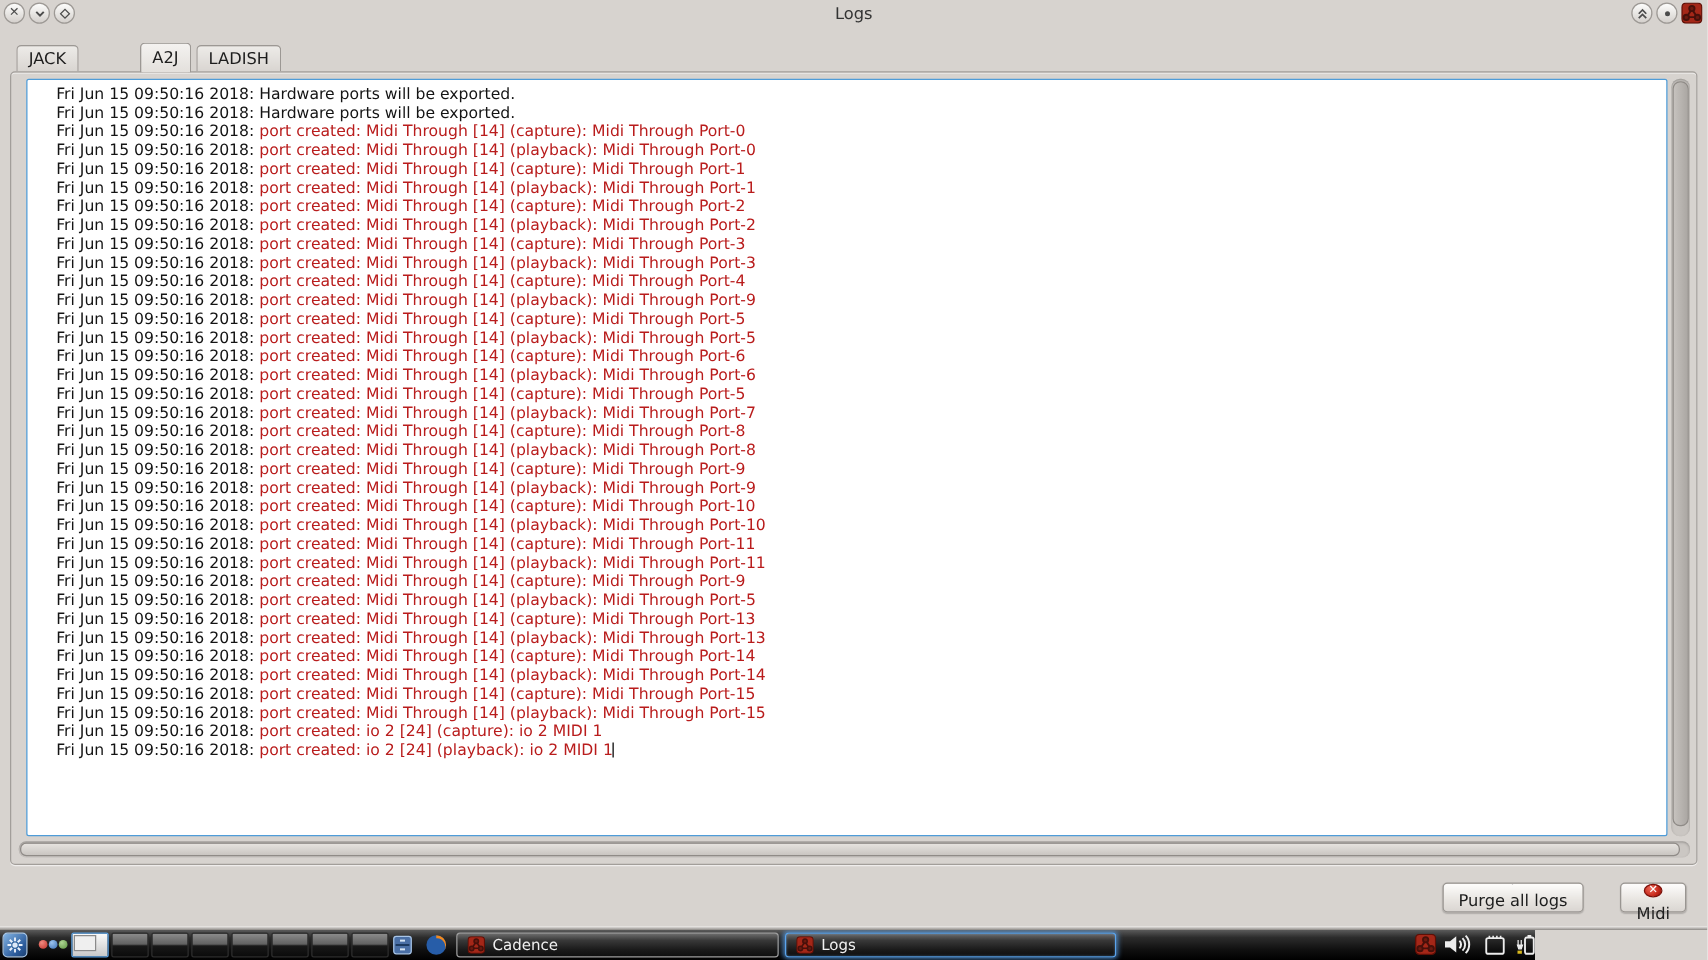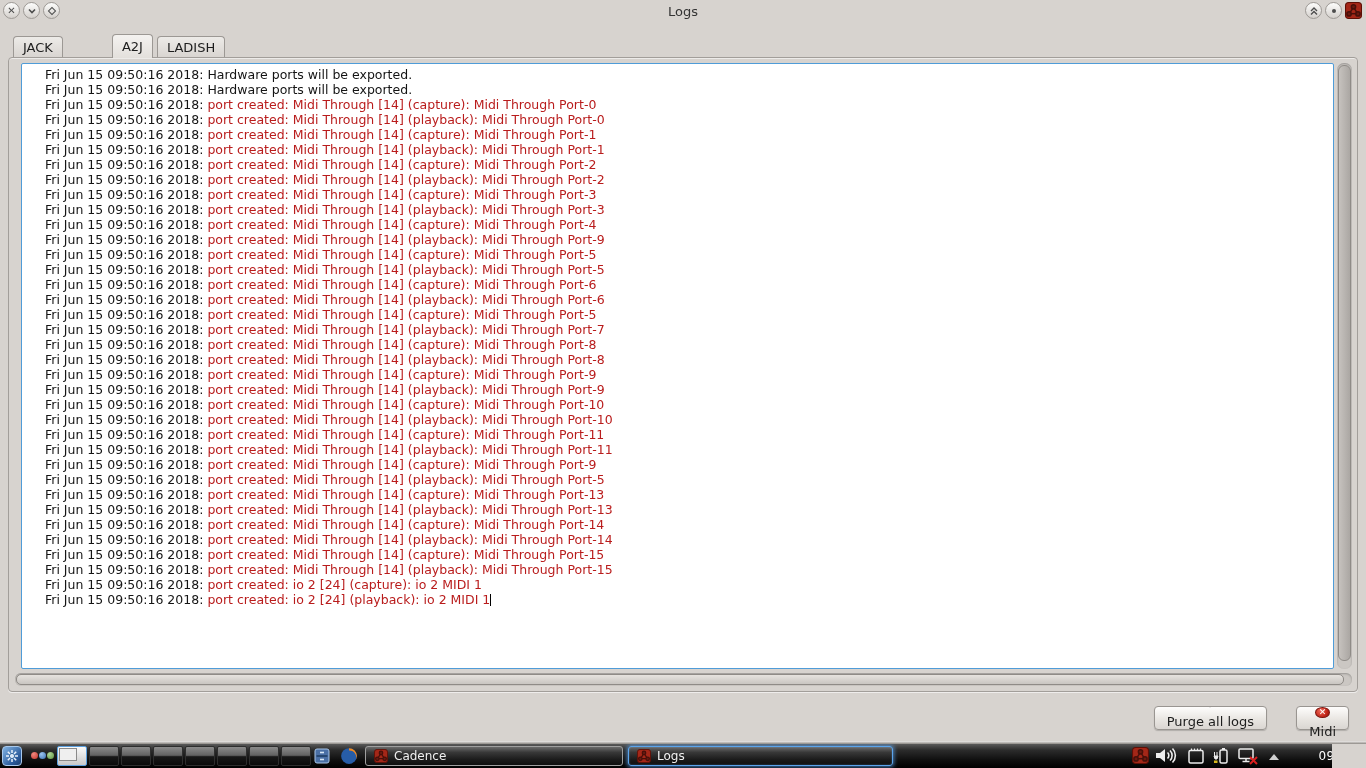--- a/index.html
+++ b/index.html
@@ -61,21 +61,21 @@
   .btn-close { right:17px; }
   .close-glyph { width:15px; height:15px; border-radius:50%; border:1px solid #7c120b;
                  background:radial-gradient(circle at 35% 30%,#ef6a5a,#c4281a 60%,#8f130a);
                  color:#fff; font-size:9px; font-weight:bold; display:flex; align-items:center;
                  justify-content:center; line-height:1; }
 
   .win-bottom-edge { position:absolute; left:0; top:741px; width:100%; height:3px;
                      background:linear-gradient(180deg,#efedeb,#8c8884); }
 
   
-  .taskbar { position:absolute; left:0; top:744px; width:1332px; height:24px;
+  .taskbar { position:absolute; left:0; top:744px; width:1228px; height:24px;
              background:linear-gradient(180deg,#5a5a5a 0%,#2c2c2c 25%,#101010 65%,#000 100%); overflow:hidden; }
   .tb-item { position:absolute; }
   .menu-btn { left:2px; top:2px; width:20px; height:20px; border-radius:4px; border:1px solid #a9c9ec;
               background:linear-gradient(135deg,#83b4e4,#2b5b9b 70%,#1d4070); display:flex;
               align-items:center; justify-content:center; }
   .dot { width:7px; height:7px; border-radius:50%; top:8px; }
   .dot.red   { left:31px; background:radial-gradient(circle at 35% 30%,#f08a80,#c03028); }
   .dot.blue  { left:39px; background:radial-gradient(circle at 35% 30%,#9cc4ee,#3a70b4); }
   .dot.green { left:47px; background:radial-gradient(circle at 35% 30%,#aed494,#5c9440); }
 

